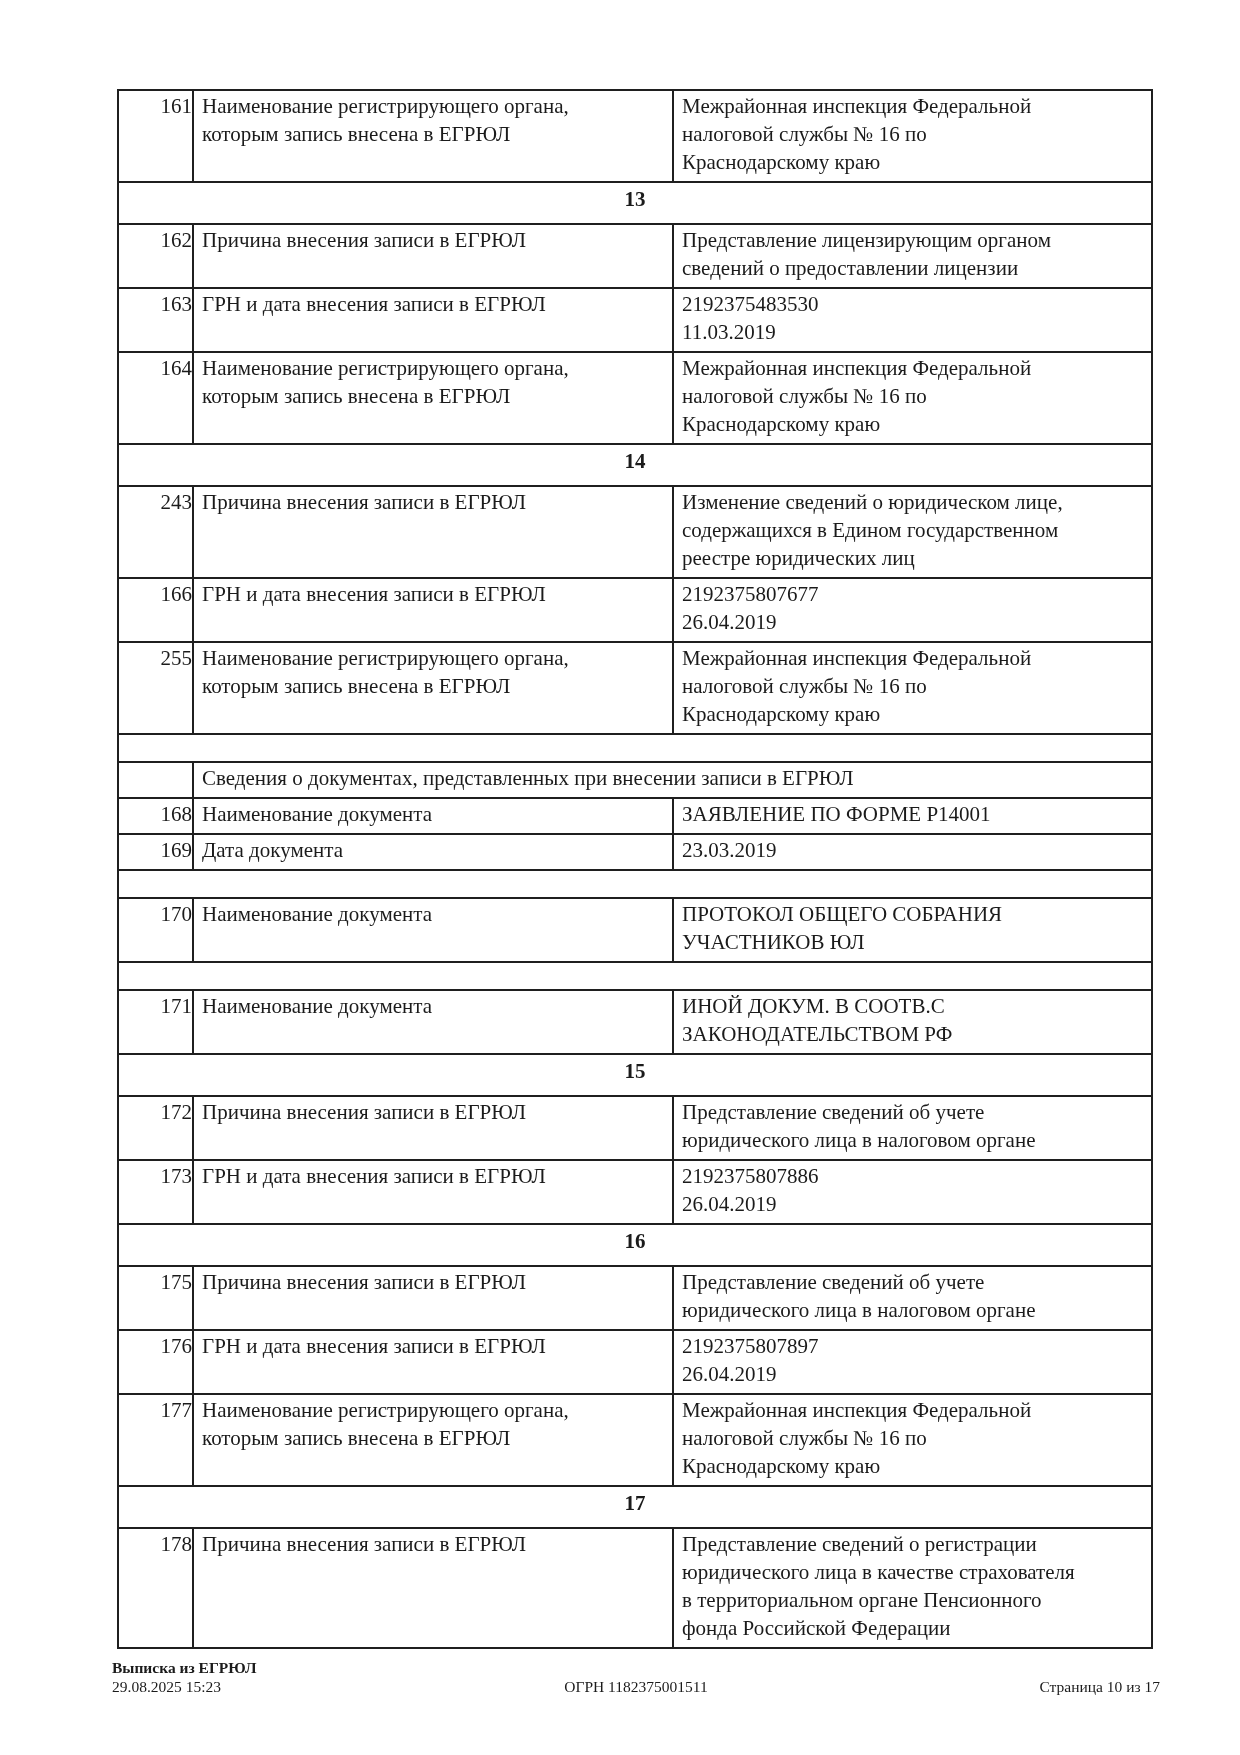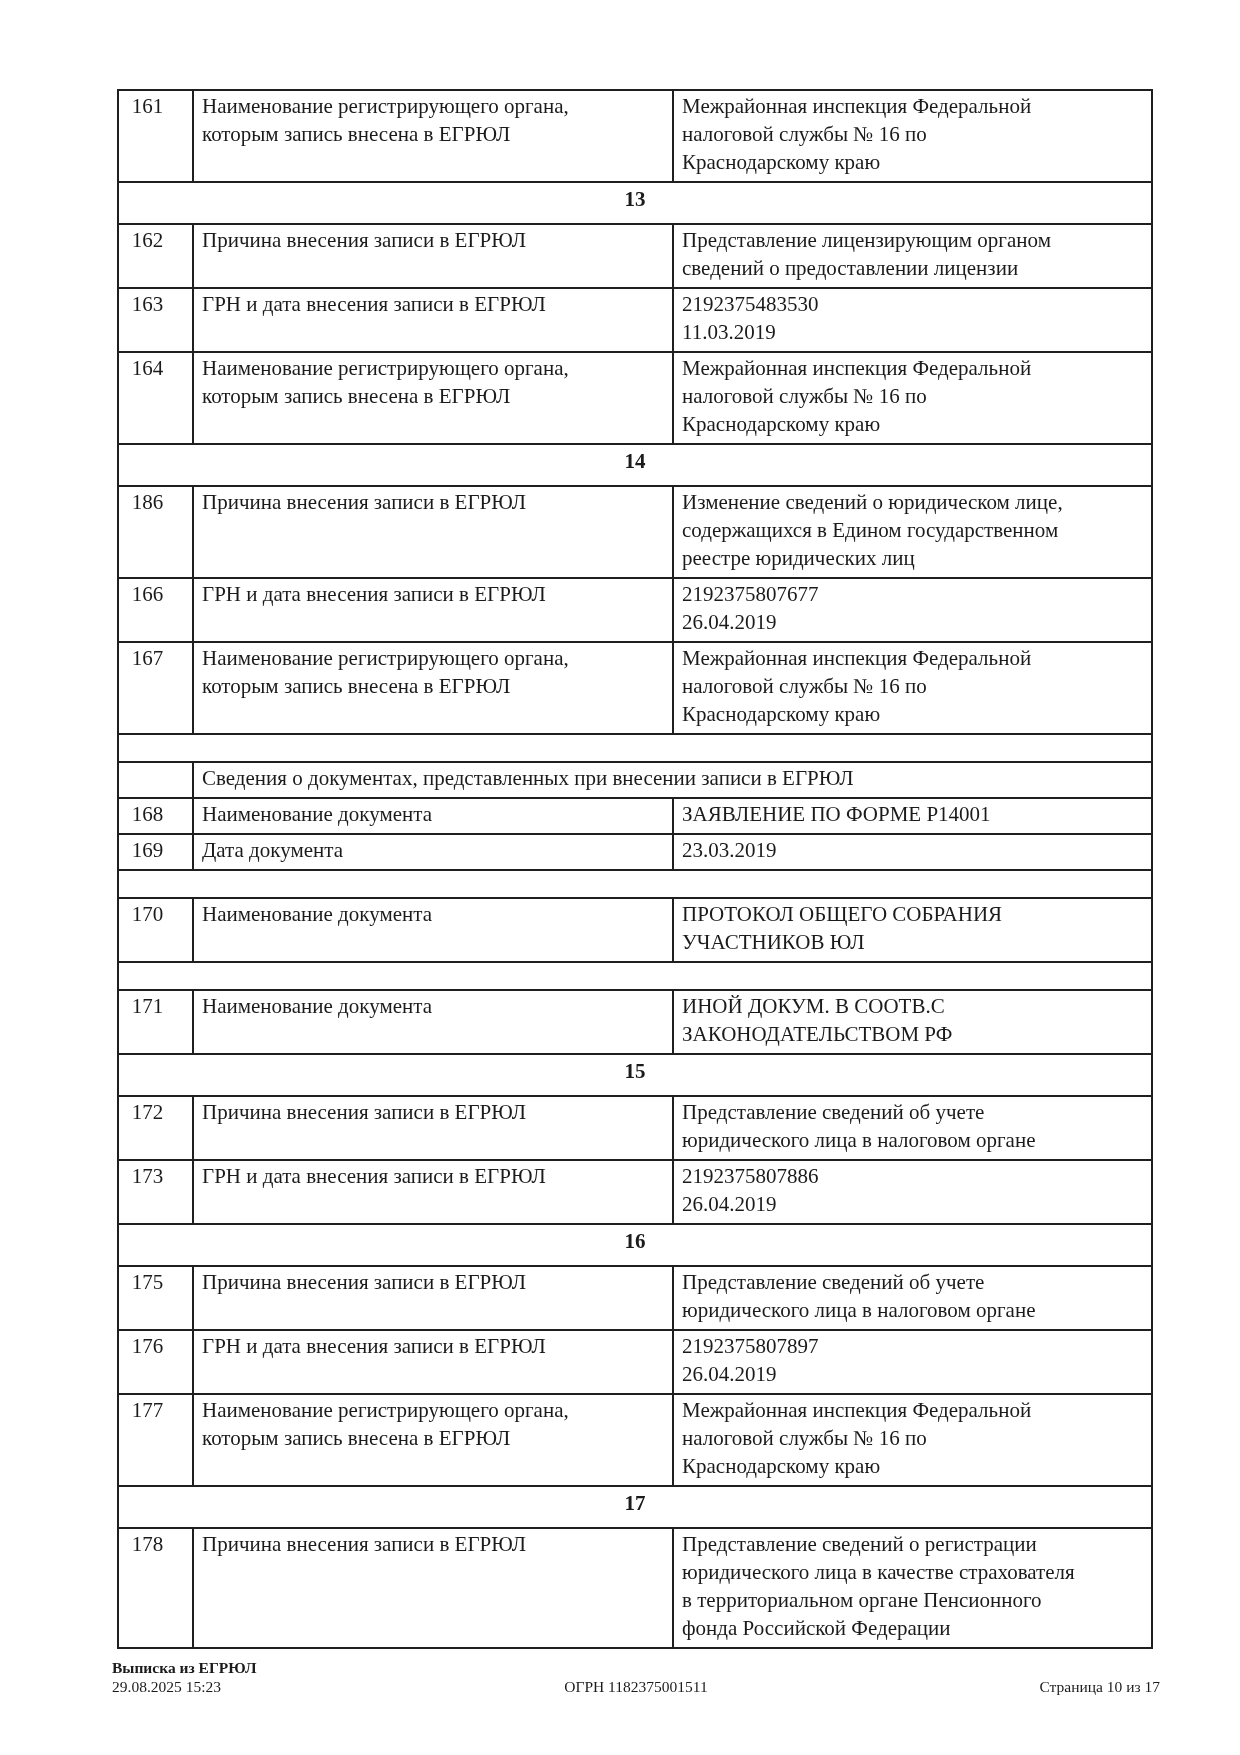--- a/index.html
+++ b/index.html
@@ -26,23 +26,23 @@
     line-height: 28px;
   }
   .doc-table td {
     border: 2px solid #1f1f1f;
     vertical-align: top;
     padding: 1px 8px 5px 8px;
     white-space: pre-line;
     overflow: hidden;
   }
   .doc-table td.num {
-    text-align: center;
+    text-align: right;
     padding-left: 2px;
-    padding-right: 18px;
+    padding-right: 0;
   }
   .doc-table td.section {
     text-align: center;
     font-weight: bold;
     vertical-align: middle;
     height: 30px;
     padding: 1px 2px 9px 2px;
     white-space: normal;
   }
   .doc-table td.spacer {
@@ -115,34 +115,34 @@
       <td>Наименование регистрирующего органа,
 которым запись внесена в ЕГРЮЛ</td>
       <td>Межрайонная инспекция Федеральной
 налоговой службы № 16 по
 Краснодарскому краю</td>
     </tr>
     <tr>
       <td class="section" colspan="3">14</td>
     </tr>
     <tr>
-      <td class="num">186</td>
+      <td class="num">243</td>
       <td>Причина внесения записи в ЕГРЮЛ</td>
       <td>Изменение сведений о юридическом лице,
 содержащихся в Едином государственном
 реестре юридических лиц</td>
     </tr>
     <tr>
       <td class="num">166</td>
       <td>ГРН и дата внесения записи в ЕГРЮЛ</td>
       <td>2192375807677
 26.04.2019</td>
     </tr>
     <tr>
-      <td class="num">167</td>
+      <td class="num">255</td>
       <td>Наименование регистрирующего органа,
 которым запись внесена в ЕГРЮЛ</td>
       <td>Межрайонная инспекция Федеральной
 налоговой службы № 16 по
 Краснодарскому краю</td>
     </tr>
     <tr>
       <td class="spacer" colspan="3"></td>
     </tr>
     <tr>

